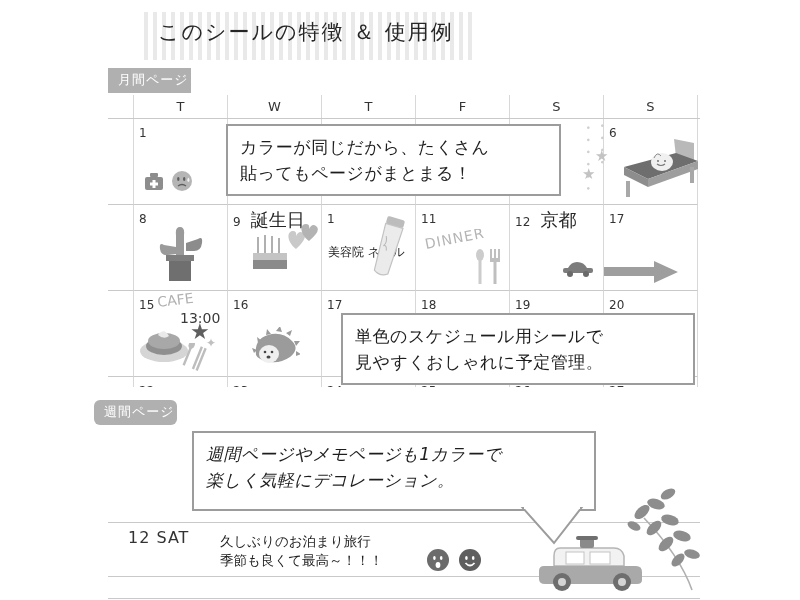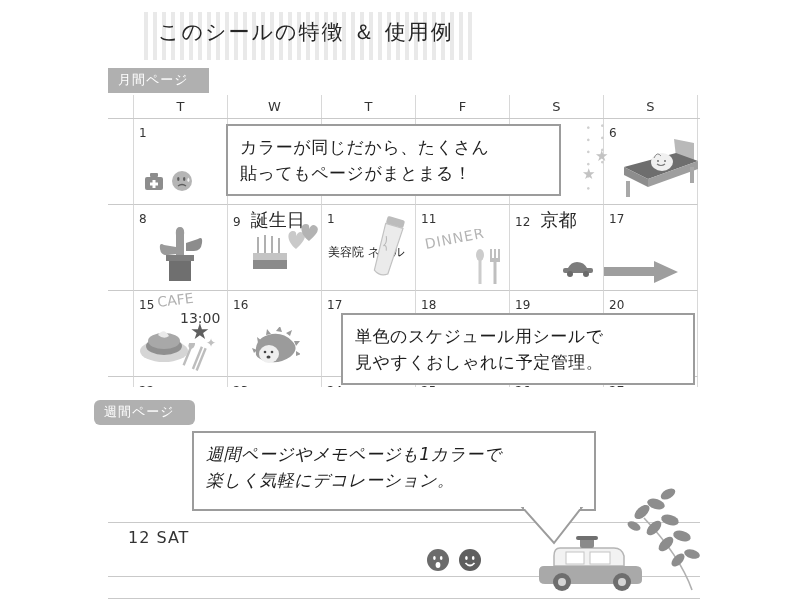--- a/index.html
+++ b/index.html
@@ -27,21 +27,21 @@
     font-size:21px;letter-spacing:2px;color:#262626;
     font-family:"DejaVu Sans","Liberation Sans",sans-serif;
     white-space:nowrap;
   }
 
   
   .section-tag{
     position:absolute;
     background:#b0b0b0;color:#ffffff;
     font-size:13px;letter-spacing:1px;
-    padding:3px 20px 4px 10px;
+    padding:3px 2px 4px 10px;
     white-space:nowrap;
   }
   #tag-monthly{left:108px;top:68px;}
   #tag-weekly{left:94px;top:400px;border-radius:6px;}
 
   
   .cal{
     position:absolute;left:108px;top:95px;
     width:592px;height:292px;
     overflow:hidden;
@@ -372,20 +372,22 @@
 貼ってもページがまとまる！</div>
 
   <div class="section-tag" id="tag-weekly">週間ページ</div>
 
   <div class="weekly">
     <div class="wk-line" style="top:98px;"></div>
     <div class="wk-line" style="top:152px;"></div>
     <div class="wk-line" style="top:174px;"></div>
 
     <div class="wk-row-label" style="left:20px;top:104px;">12  SAT</div>
+    <div class="wk-hand" style="left:112px;top:108px;">久しぶりのお泊まり旅行
+季節も良くて最高～！！！</div>
 
     <svg class="sticker" style="left:318px;top:124px;" width="24" height="24" viewBox="0 0 24 24">
       <circle cx="12" cy="12" r="11" fill="#6b6b6b"></circle>
       <ellipse cx="8.4" cy="10" rx="1.3" ry="2" fill="#fff"></ellipse>
       <ellipse cx="15.2" cy="10" rx="1.3" ry="2" fill="#fff"></ellipse>
       <ellipse cx="12" cy="17" rx="2.4" ry="3" fill="#fff"></ellipse>
     </svg>
     <svg class="sticker" style="left:350px;top:124px;" width="24" height="24" viewBox="0 0 24 24">
       <circle cx="12" cy="12" r="11" fill="#5f5f5f"></circle>
       <ellipse cx="8.4" cy="10" rx="1.3" ry="2" fill="#fff"></ellipse>

